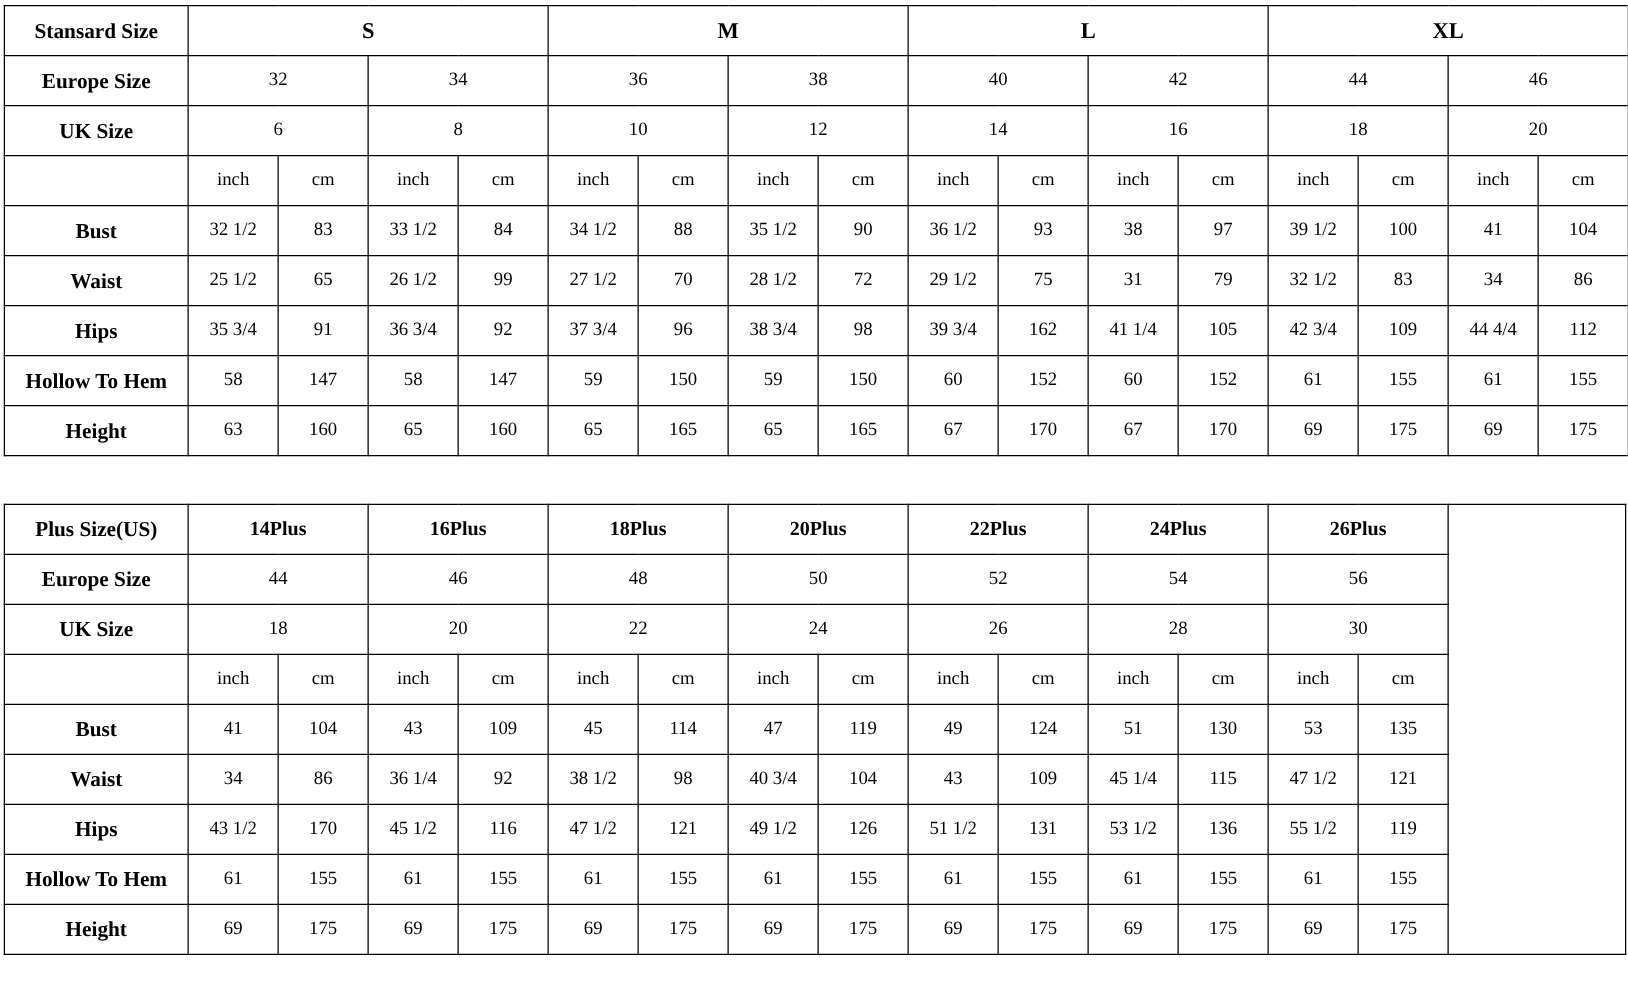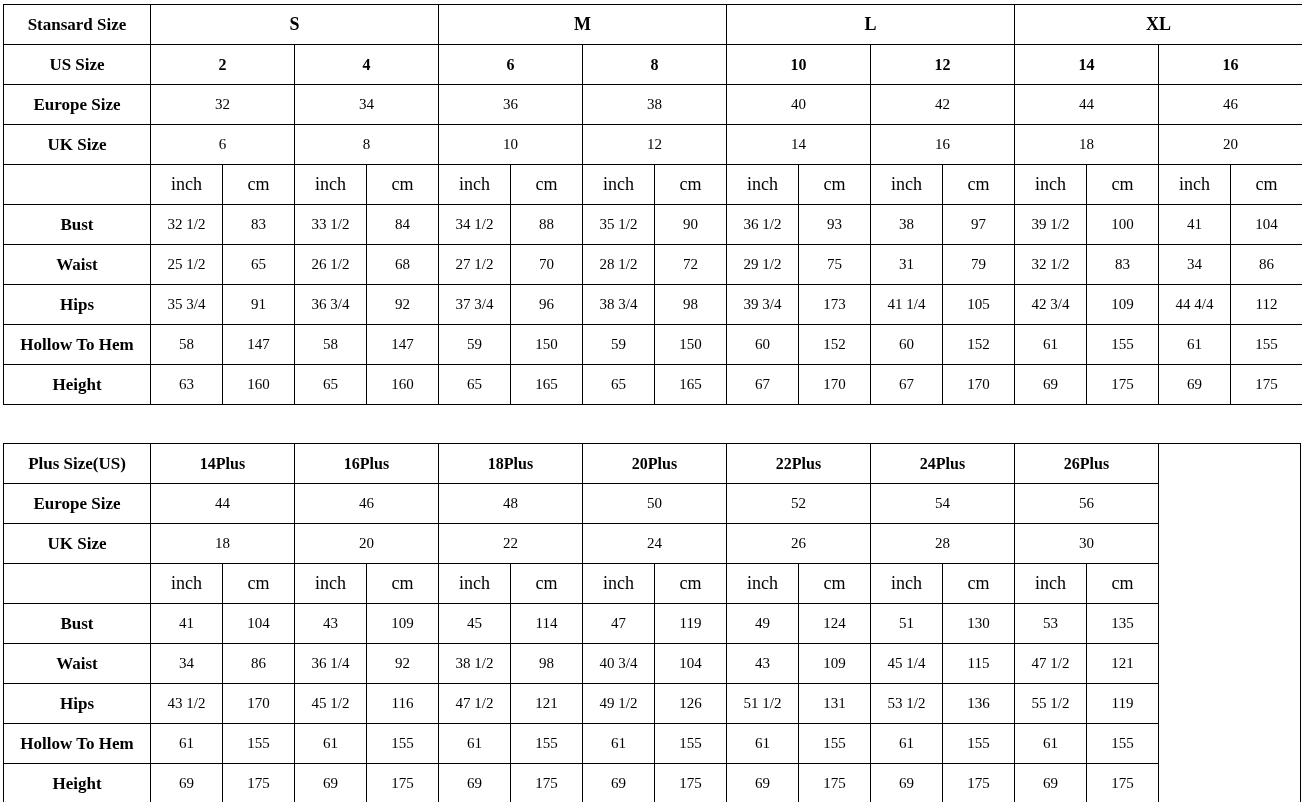--- a/index.html
+++ b/index.html
@@ -41,21 +41,21 @@
   }
   .grp {
     font-size: 18px;
     font-weight: bold;
   }
   .b {
     font-size: 16px;
     font-weight: bold;
   }
   .unit {
-    font-size: 18px;
+    font-size: 15px;
   }
   td.spacer {
     background: #ffffff;
   }
 </style>
 </head>
 <body>
 
 <div class="page">
   <table id="size-table">
@@ -78,31 +78,20 @@
         <col style="width: 72px;">
         <col style="width: 72px;">
       </colgroup>
     <tbody>
         <tr>
           <th class="lbl">Stansard Size</th>
           <td colspan="4" class="grp">S</td>
           <td colspan="4" class="grp">M</td>
           <td colspan="4" class="grp">L</td>
           <td colspan="4" class="grp">XL</td>
-        </tr>
-        <tr>
-          <th class="lbl">US Size</th>
-          <td colspan="2" class="b">2</td>
-          <td colspan="2" class="b">4</td>
-          <td colspan="2" class="b">6</td>
-          <td colspan="2" class="b">8</td>
-          <td colspan="2" class="b">10</td>
-          <td colspan="2" class="b">12</td>
-          <td colspan="2" class="b">14</td>
-          <td colspan="2" class="b">16</td>
         </tr>
         <tr>
           <th class="lbl">Europe Size</th>
           <td colspan="2">32</td>
           <td colspan="2">34</td>
           <td colspan="2">36</td>
           <td colspan="2">38</td>
           <td colspan="2">40</td>
           <td colspan="2">42</td>
           <td colspan="2">44</td>
@@ -155,21 +144,21 @@
           <td>39 1/2</td>
           <td>100</td>
           <td>41</td>
           <td>104</td>
         </tr>
         <tr>
           <th class="lbl">Waist</th>
           <td>25 1/2</td>
           <td>65</td>
           <td>26 1/2</td>
-          <td>68</td>
+          <td>99</td>
           <td>27 1/2</td>
           <td>70</td>
           <td>28 1/2</td>
           <td>72</td>
           <td>29 1/2</td>
           <td>75</td>
           <td>31</td>
           <td>79</td>
           <td>32 1/2</td>
           <td>83</td>
@@ -180,21 +169,21 @@
           <th class="lbl">Hips</th>
           <td>35 3/4</td>
           <td>91</td>
           <td>36 3/4</td>
           <td>92</td>
           <td>37 3/4</td>
           <td>96</td>
           <td>38 3/4</td>
           <td>98</td>
           <td>39 3/4</td>
-          <td>173</td>
+          <td>162</td>
           <td>41 1/4</td>
           <td>105</td>
           <td>42 3/4</td>
           <td>109</td>
           <td>44 4/4</td>
           <td>112</td>
         </tr>
         <tr>
           <th class="lbl">Hollow To Hem</th>
           <td>58</td>

